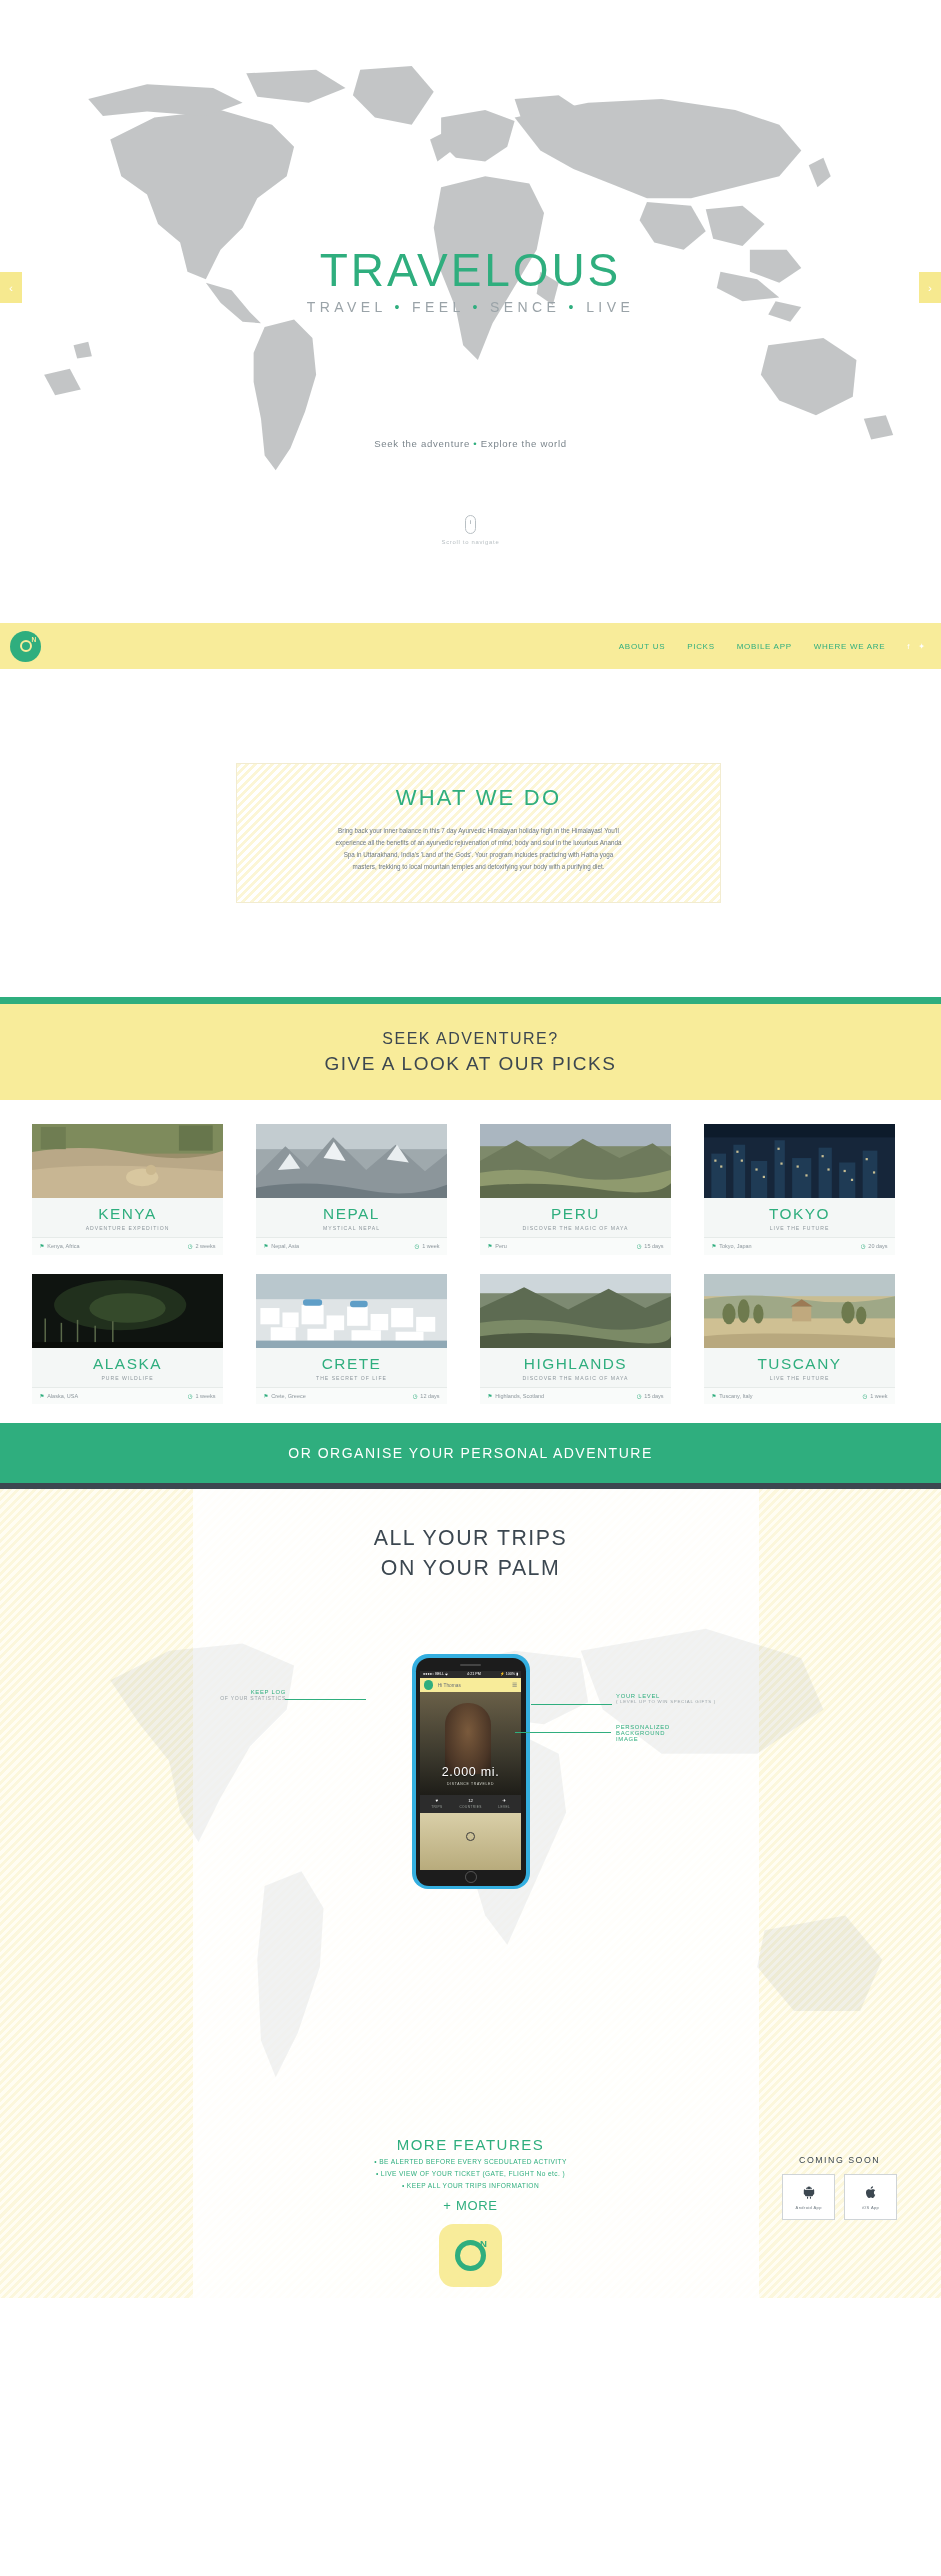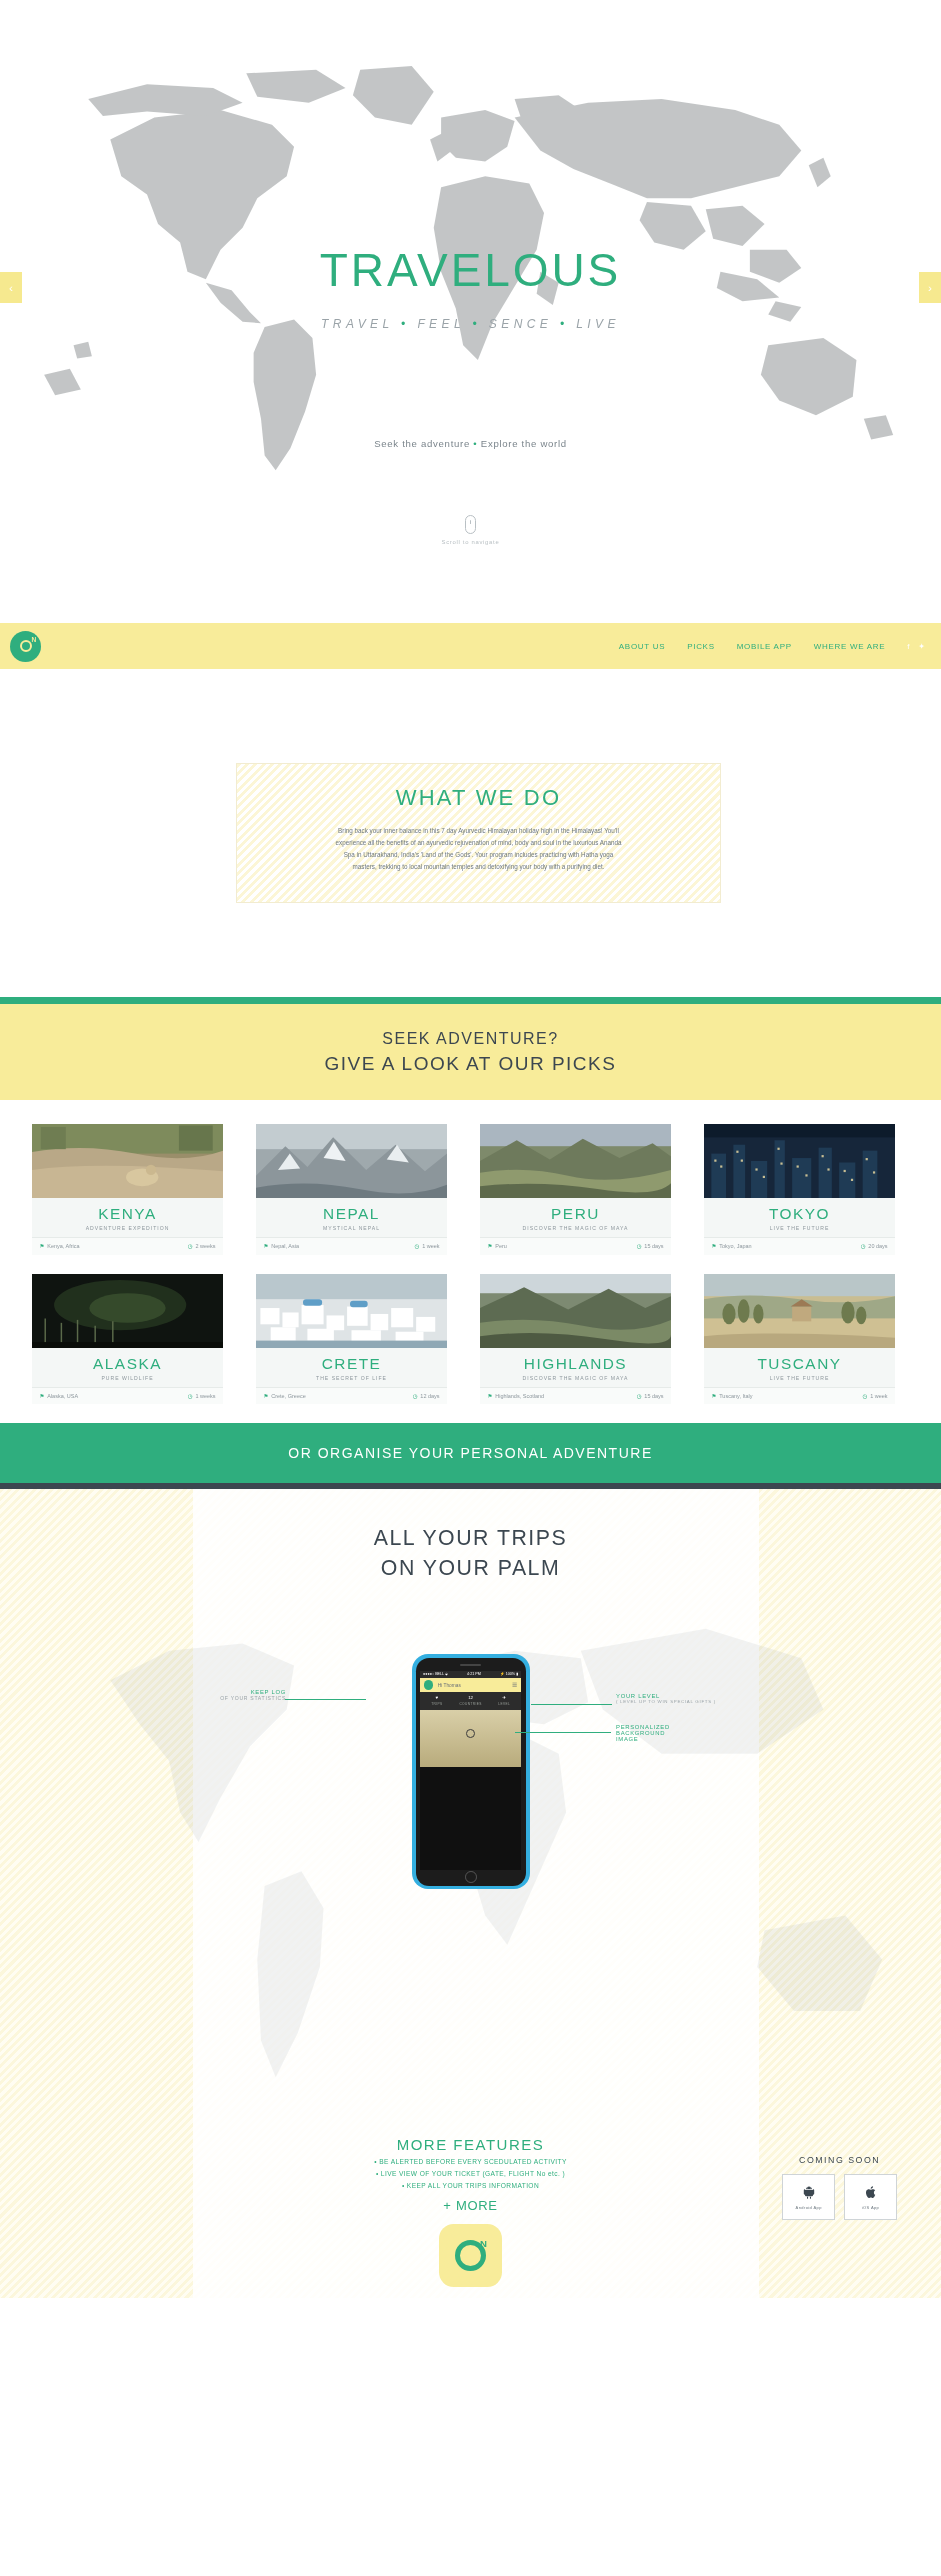--- a/index.html
+++ b/index.html
@@ -32,25 +32,24 @@
     z-index: 5;
   }
   .brand {
     font-size: 46px;
     letter-spacing: 2.9px;
     color: #2fae7e;
     font-weight: 400;
     font-family: "Liberation Sans", sans-serif;
   }
   .brand-sub {
-    margin-top: 20px;
-    font-size: 12px;
+    margin-top: 2px;
+    font-size: 14px;
     letter-spacing: 4.4px;
     color: #9aa3a8;
-    font-style: italic;
   }
   .brand-sub .dot { color: #2fae7e; }
   .hero-tag {
     position: absolute;
     top: 438px; left: 0; width: 941px;
     text-align: center;
     font-size: 9.6px;
     color: #7b858c;
     letter-spacing: 0.7px;
     z-index: 5;
@@ -758,20 +757,25 @@
         <div class="status-bar">
           <span>●●●●○ BELL  ⬙</span>
           <span>4:21 PM</span>
           <span>⚡ 100% ▮</span>
         </div>
         <div class="app-bar">
           <div class="logo2"></div>
           <span>Hi Thomas</span>
           <span class="menu-ic">☰</span>
         </div>
+        <div class="photo-area">
+          <div class="photo-fig"></div>
+          <div class="miles">2.000 mi.</div>
+          <div class="miles-sub">DISTANCE TRAVELED</div>
+        </div>
         <div class="stats-row">
           <div class="stat">
             <div class="v">♥</div>
             <div class="k">TRIPS</div>
           </div>
           <div class="stat">
             <div class="v">12</div>
             <div class="k">COUNTRIES</div>
           </div>
           <div class="stat">

